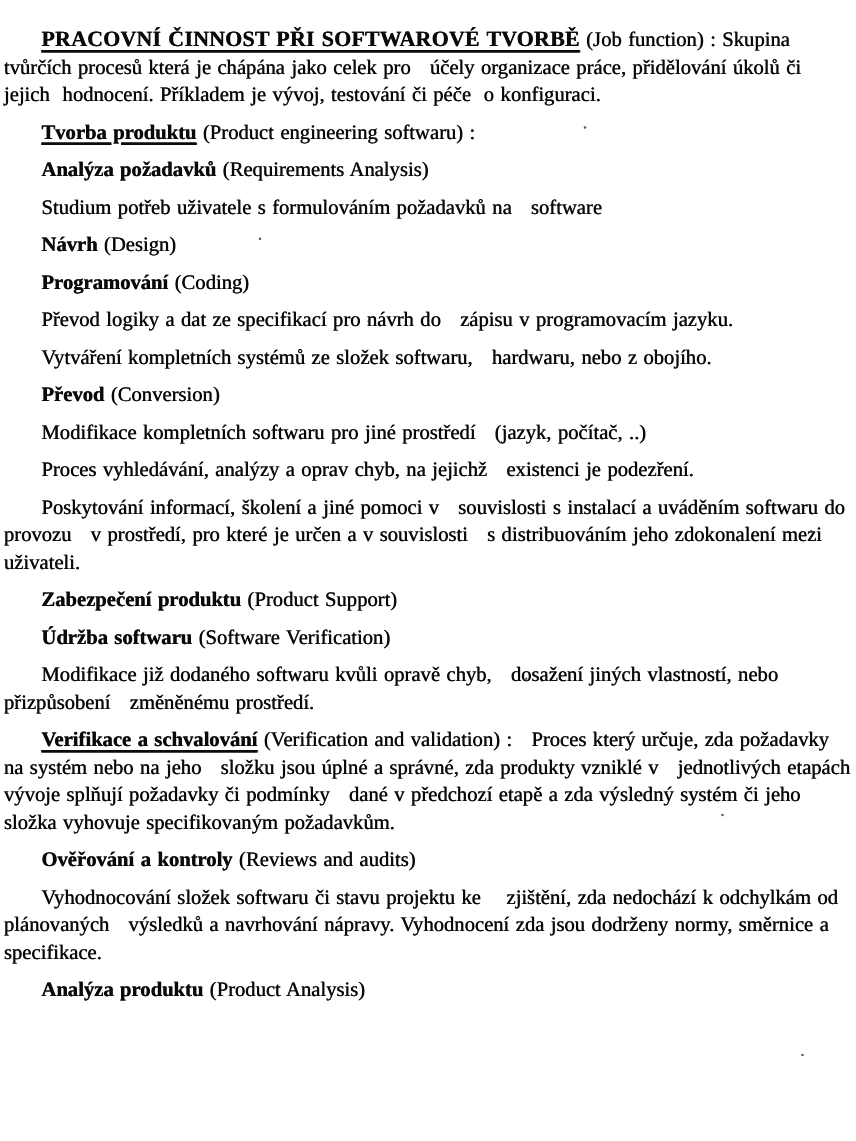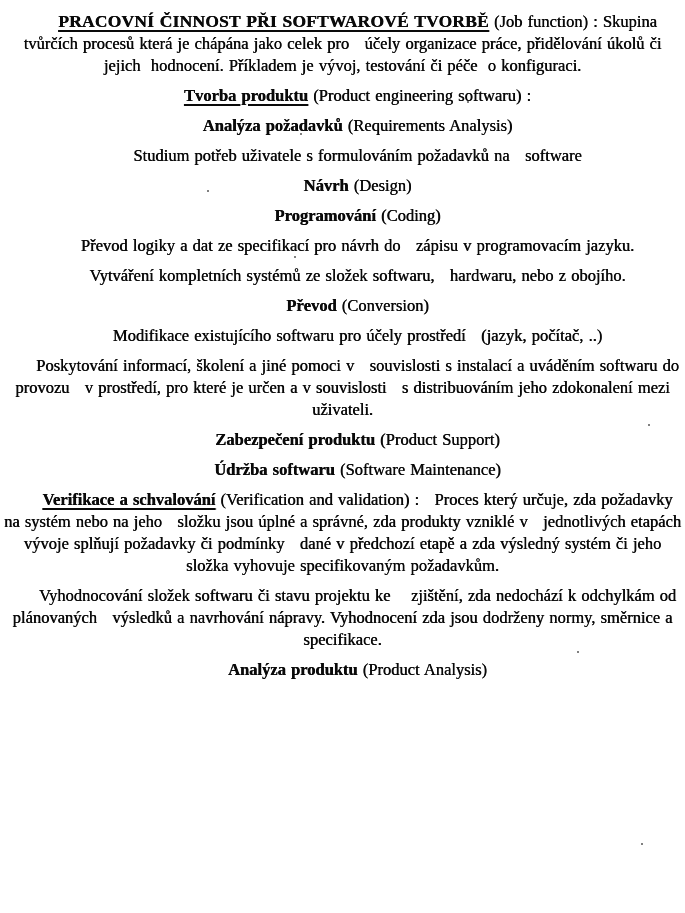--- a/index.html
+++ b/index.html
@@ -7,27 +7,26 @@
     width: 685px;
     height: 913px;
     background: #ffffff;
     overflow: hidden;
   }
   .page {
     position: relative;
     box-sizing: border-box;
     width: 685px;
     height: 875px;
-    padding: 10px 3px 0 3px;
+    padding: 20px 3px 0 3px;
     font-family: "Liberation Serif", "DejaVu Serif", serif;
     font-size: 16.5px;
     line-height: 22px;
     color: #0a0a0a;
     word-spacing: 1px;
-    text-align: center;
   }
   .blk {
     margin: 0 0 8px 0;
     text-indent: 30px;
     white-space: pre-wrap;
     text-shadow: 0.4px 0 0 currentColor;
   }
   .b  { font-weight: bold; }
   .bu {
     font-weight: bold;
@@ -65,33 +64,36 @@
 
   <p class="blk"><span class="b">Programování</span><span> (Coding)</span></p>
 
   <p class="blk">Převod logiky a dat ze specifikací pro návrh do   zápisu v programovacím jazyku.</p>
 
 
   <p class="blk">Vytváření kompletních systémů ze složek softwaru,   hardwaru, nebo z obojího.</p>
 
   <p class="blk"><span class="b">Převod</span><span> (Conversion)</span></p>
 
-  <p class="blk">Modifikace existujícího softwaru pro účely prostředí   (jazyk, počítač, ..)</p>
+  <p class="blk">Modifikace kompletních softwaru pro jiné prostředí   (jazyk, počítač, ..)</p>
 
 
+  <p class="blk">Proces vyhledávání, analýzy a oprav chyb, na jejichž   existenci je podezření.</p>
 
   <p class="blk">Poskytování informací, školení a jiné pomoci v   souvislosti s instalací a uváděním softwaru do provozu   v prostředí, pro které je určen a v souvislosti   s distribuováním jeho zdokonalení mezi uživateli.</p>
 
   <p class="blk"><span class="b">Zabezpečení produktu</span><span> (Product Support)</span></p>
 
-  <p class="blk"><span class="b">Údržba softwaru</span><span> (Software Maintenance)</span></p>
+  <p class="blk"><span class="b">Údržba softwaru</span><span> (Software Verification)</span></p>
 
+  <p class="blk">Modifikace již dodaného softwaru kvůli opravě chyb,   dosažení jiných vlastností, nebo přizpůsobení   změněnému prostředí.</p>
 
   <p class="blk"><span class="bu">Verifikace a schvalování</span><span> (Verification and validation) :   Proces který určuje, zda požadavky na systém nebo na jeho   složku jsou úplné a správné, zda produkty vzniklé v   jednotlivých etapách vývoje splňují požadavky či podmínky   dané v předchozí etapě a zda výsledný systém či jeho   složka vyhovuje specifikovaným požadavkům.</span></p>
 
+  <p class="blk"><span class="b">Ověřování a kontroly</span><span> (Reviews and audits)</span></p>
 
   <p class="blk">Vyhodnocování složek softwaru či stavu projektu ke    zjištění, zda nedochází k odchylkám od plánovaných   výsledků a navrhování nápravy. Vyhodnocení zda jsou dodrženy normy, směrnice a specifikace.</p>
 
   <p class="blk"><span class="b">Analýza produktu</span><span> (Product Analysis)</span></p>
 
   <span class="noise" style="left:467px;top:101px;"></span>
   <span class="noise" style="left:300px;top:133px;"></span>
   <span class="noise" style="left:207px;top:190px;"></span>
   <span class="noise" style="left:294px;top:256px;"></span>
   <span class="noise" style="left:648px;top:424px;"></span>

